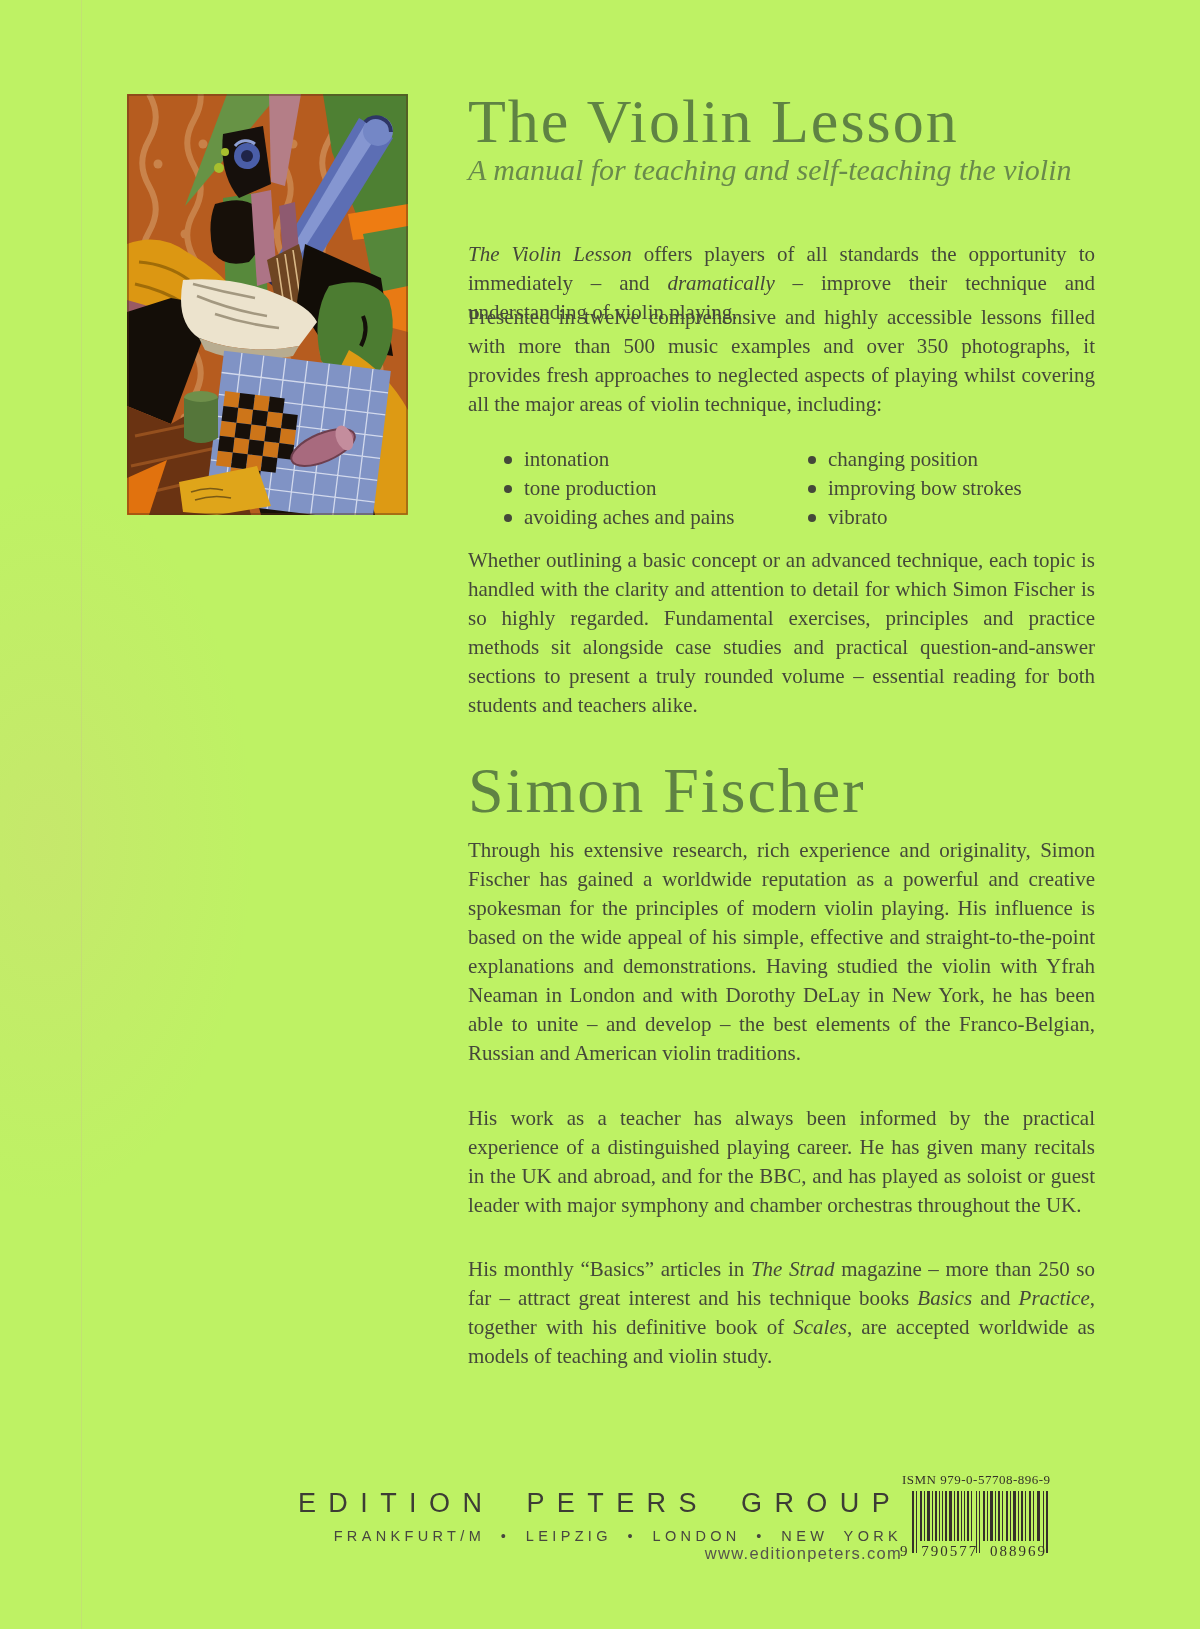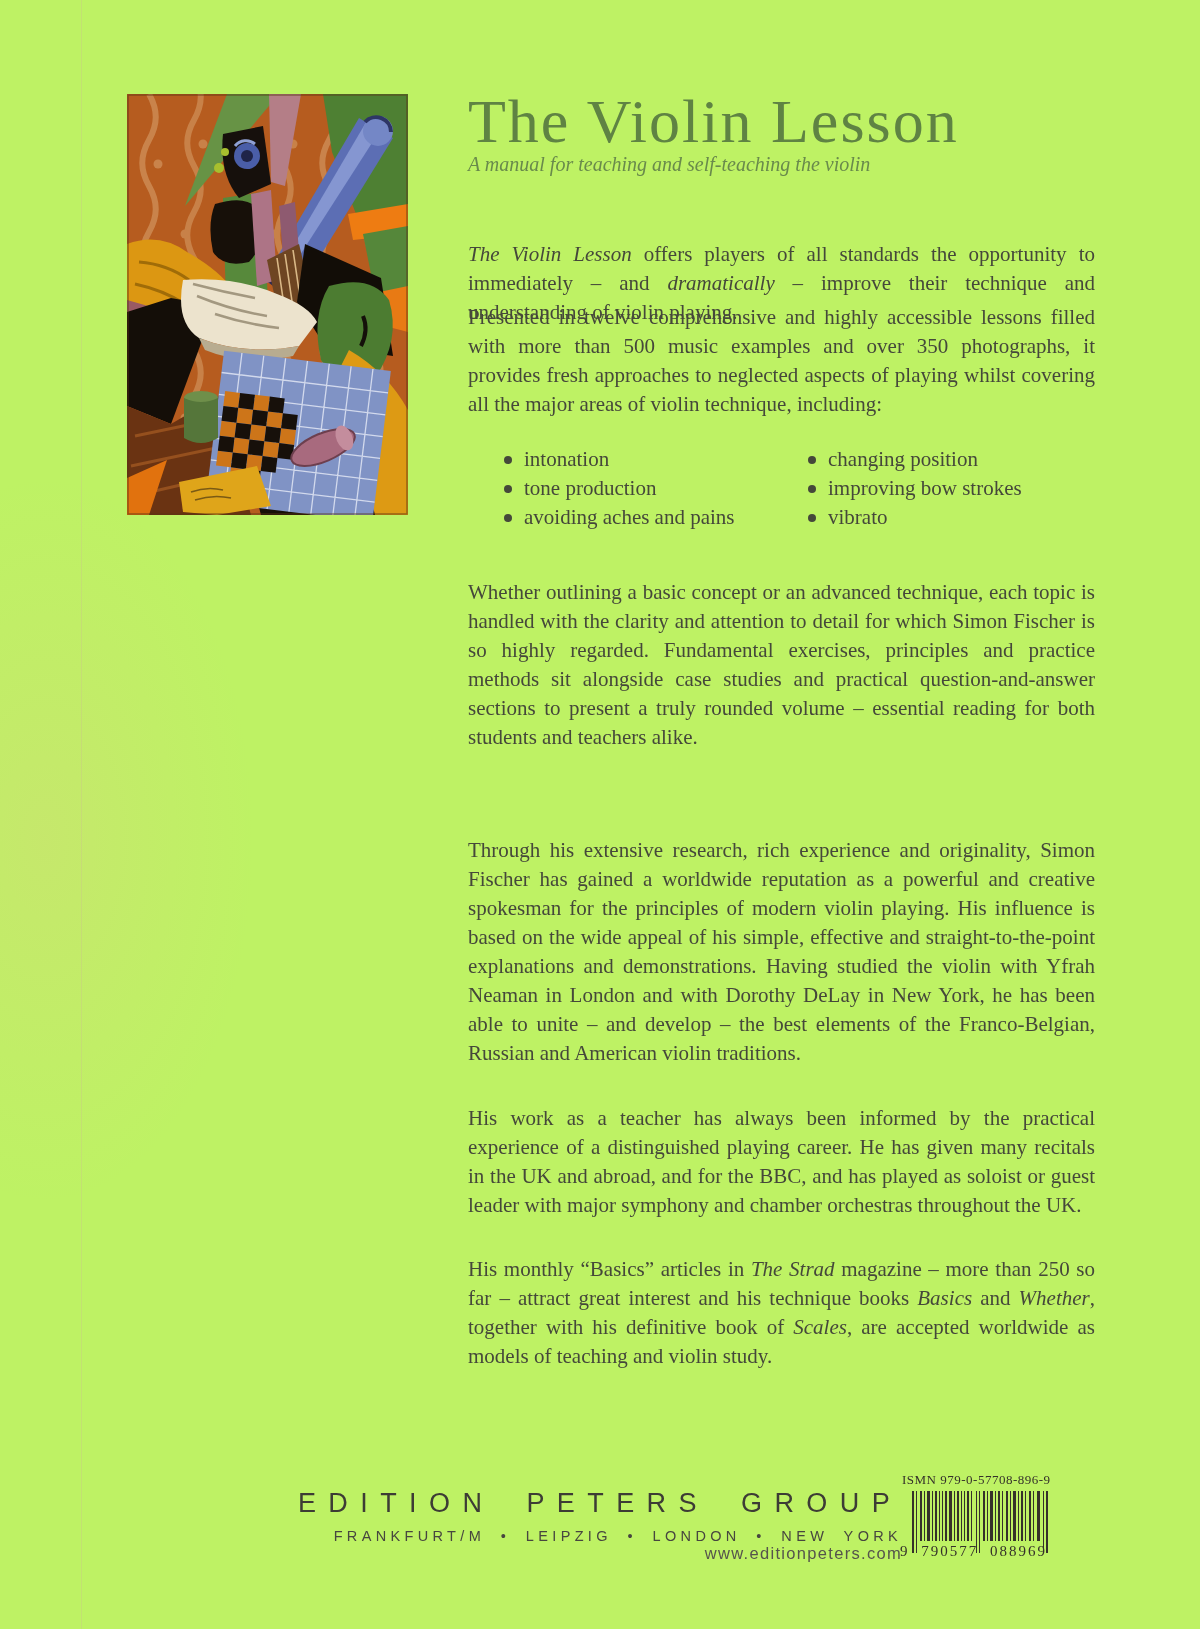--- a/index.html
+++ b/index.html
@@ -7,25 +7,25 @@
   .page{position:relative;width:1200px;height:1629px;background:#bef264;font-family:"Liberation Serif",serif;}
   .page::before{content:"";position:absolute;inset:0;pointer-events:none;
     background:radial-gradient(ellipse 300px 520px at 45px 840px, rgba(238,178,148,.16), rgba(238,178,148,0) 70%);}
   .crease{position:absolute;left:81px;top:0;width:1px;height:1629px;background:rgba(205,182,150,.28);}
 
   .artwork{position:absolute;left:127px;top:94px;width:281px;height:421px;margin:0;}
   .artwork svg{display:block;width:100%;height:100%;}
 
   .block{position:absolute;left:468px;width:627px;}
   h1.title{margin:0;top:90px;font-size:62px;line-height:1;letter-spacing:2px;font-weight:normal;color:#5f8343;}
-  .subtitle{margin:0;top:152px;font-size:20px;line-height:1.2;font-style:italic;color:#698a4b;}
+  .subtitle{margin:0;top:152px;font-size:30px;line-height:1.2;font-style:italic;color:#698a4b;}
   h2.author{margin:0;top:759px;font-size:64px;line-height:1;letter-spacing:2px;font-weight:normal;color:#5f8343;}
 
   .body-par{margin:0;font-size:21px;line-height:29px;text-align:justify;color:#45483a;}
-  .p1{top:192px;margin-top:48px;} .p2{top:303px;} .p3{top:578px;}
+  .p1{top:192px;margin-top:48px;} .p2{top:303px;} .p3{top:546px;}
   .p4{top:836px;} .p5{top:1104px;} .p6{top:1255px;}
 
   .topics{top:445px;display:flex;}
   .topics ul{list-style:none;margin:0;padding:0;}
   .topics ul.col-left{margin-left:36px;width:304px;}
   .topics ul.col-right{margin-left:0;}
   .topics li{display:flex;align-items:flex-start;font-size:21px;line-height:29px;color:#45483a;}
   .dot{flex:0 0 auto;width:8px;height:8px;margin:11px 12px 0 0;border-radius:50%;background:#45483a;}
 
   .publisher{position:absolute;top:1488px;left:600px;transform:translateX(-50%);
@@ -180,23 +180,24 @@
         </li>
       <li>
           <span class="dot"></span>
           <span>vibrato</span>
         </li>
     </ul>
   </div>
 
   <p class="block body-par p3"><span>Whether outlining a basic concept or an advanced technique, each topic is handled with the clarity and attention to detail for which Simon Fischer is so highly regarded. Fundamental exercises, principles and practice methods sit alongside case studies and practical question-and-answer sections to present a truly rounded volume – essential reading for both students and teachers alike.</span></p>
 
+  <h2 class="block author">Simon Fischer</h2>
   <p class="block body-par p4"><span>Through his extensive research, rich experience and originality, Simon Fischer has gained a worldwide reputation as a powerful and creative spokesman for the principles of modern violin playing. His influence is based on the wide appeal of his simple, effective and straight-to-the-point explanations and demonstrations. Having studied the violin with Yfrah Neaman in London and with Dorothy DeLay in New York, he has been able to unite – and develop – the best elements of the Franco-Belgian, Russian and American violin traditions.</span></p>
   <p class="block body-par p5"><span>His work as a teacher has always been informed by the practical experience of a distinguished playing career. He has given many recitals in the UK and abroad, and for the BBC, and has played as soloist or guest leader with major symphony and chamber orchestras throughout the UK.</span></p>
-  <p class="block body-par p6"><span>His monthly “Basics” articles in </span><i>The Strad</i><span> magazine – more than 250 so far – attract great interest and his technique books </span><i>Basics</i><span> and </span><i>Whether</i><span>, together with his definitive book of </span><i>Scales</i><span>, are accepted worldwide as models of teaching and violin study.</span></p>
+  <p class="block body-par p6"><span>His monthly “Basics” articles in </span><i>The Strad</i><span> magazine – more than 250 so far – attract great interest and his technique books </span><i>Basics</i><span> and </span><i>Practice</i><span>, together with his definitive book of </span><i>Scales</i><span>, are accepted worldwide as models of teaching and violin study.</span></p>
 
   <div class="publisher">
     <div class="pub-name">EDITION PETERS GROUP</div>
     <div class="pub-cities">FRANKFURT/M • LEIPZIG • LONDON • NEW YORK</div>
     <div class="pub-web">www.editionpeters.com</div>
   </div>
 
   <div class="barcode">
     <div class="ismn">ISMN 979-0-57708-896-9</div>
     <svg class="bars" viewBox="0 0 137 66">

